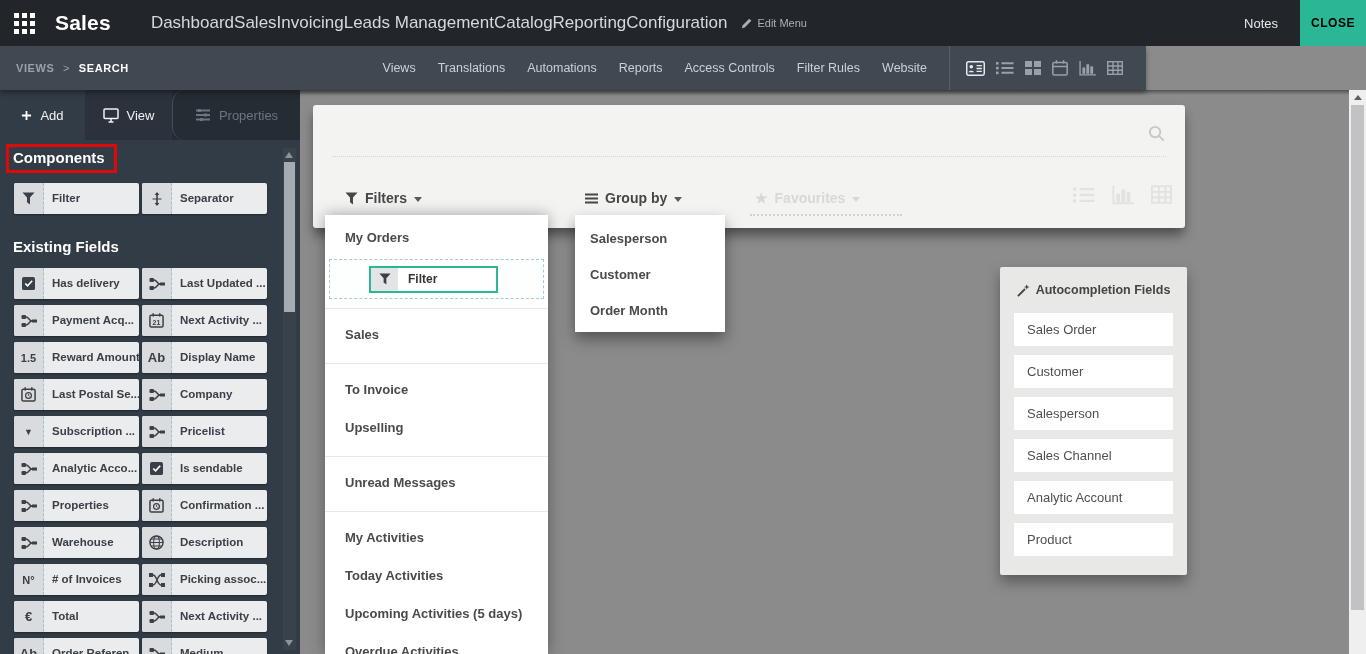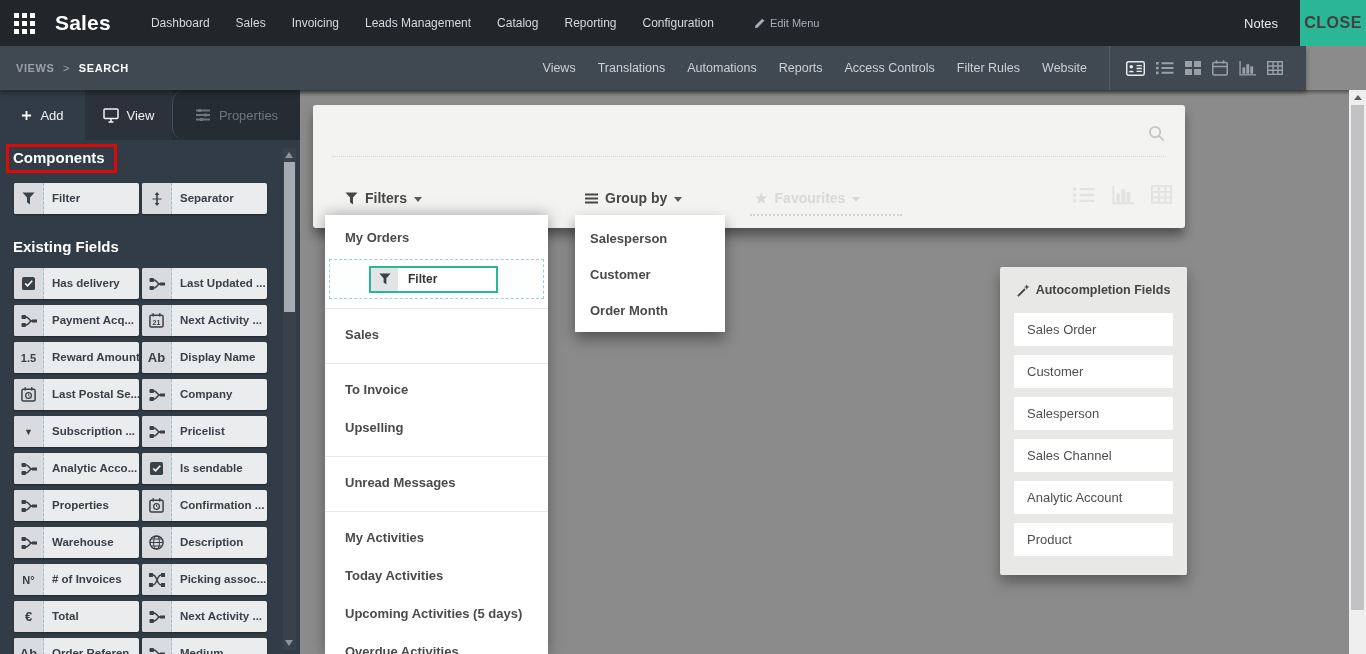--- a/index.html
+++ b/index.html
@@ -4,29 +4,29 @@
 <style>
   * { box-sizing: border-box; margin: 0; padding: 0; }
   html,body { width:1366px; height:654px; overflow:hidden; font-family:"Liberation Sans", sans-serif; background:#8b8b8b; }
 
   
   .navbar { position:absolute; top:0; left:0; width:1366px; height:46px; background:#22262a; display:flex; align-items:center; color:#ced3d9; z-index:30; }
   .apps-grid { margin-left:14px; width:21px; height:21px; display:grid; grid-template-columns:repeat(3,5px); grid-template-rows:repeat(3,5px); gap:3px; cursor:pointer; }
   .apps-grid i { background:#fff; }
   .brand { margin-left:20px; font-size:21px; font-weight:bold; color:#fff; letter-spacing:.2px; }
   .topmenu { display:flex; align-items:center; margin-left:40px; }
-  .topmenu .mi { font-size:12px; color:#d4d9de; margin-right:26px; cursor:pointer; white-space:nowrap; }
+  .topmenu .mi { font-size:17px; color:#d4d9de; cursor:pointer; white-space:nowrap; }
   .edit-menu { display:flex; align-items:center; margin-left:14px; color:#a9afb6; font-size:11px; cursor:pointer; }
   .edit-menu svg { margin-right:5px; }
   .nav-right { margin-left:auto; display:flex; align-items:center; height:46px; }
   .notes { font-size:13px; color:#e6e9ec; margin-right:22px; cursor:pointer; }
-  .close-btn { width:66px; height:46px; border:0; background:#2ab795; color:#404040; font-weight:bold; font-size:16px; letter-spacing:.5px; cursor:pointer; font-family:"Liberation Sans",sans-serif; }
+  .close-btn { width:66px; height:46px; border:0; background:#2ab795; color:#000000; font-weight:bold; font-size:12px; letter-spacing:.5px; cursor:pointer; font-family:"Liberation Sans",sans-serif; }
 
   
-  .toolbar { position:absolute; top:46px; left:0; width:1306px; height:44px; background:#404851; display:flex; align-items:center; z-index:25; box-shadow:0 3px 5px rgba(0,0,0,.35); }
+  .toolbar { position:absolute; top:46px; left:0; width:1146px; height:44px; background:#404851; display:flex; align-items:center; z-index:25; box-shadow:0 3px 5px rgba(0,0,0,.35); }
   .breadcrumb { margin-left:16px; font-size:11px; font-weight:bold; letter-spacing:.6px; color:#9aa1a8; }
   .breadcrumb .cur { color:#fff; }
   .breadcrumb .bsep { margin:0 5px; color:#9aa1a8; font-weight:normal; }
   .tb-links { margin-left:auto; display:flex; align-items:center; }
   .tb-links .tl { font-size:12.5px; color:#ccd1d7; margin-right:22px; cursor:pointer; white-space:nowrap; }
   .tb-vline { width:1px; height:44px; background:#565e67; margin-right:16px; }
   .tb-icons { display:flex; align-items:center; margin-right:12px; }
   .tb-icons .vic { color:#99a0a8; margin-right:11px; cursor:pointer; display:flex; }
   .tb-icons .vic.active { color:#e8ebee; }
 

